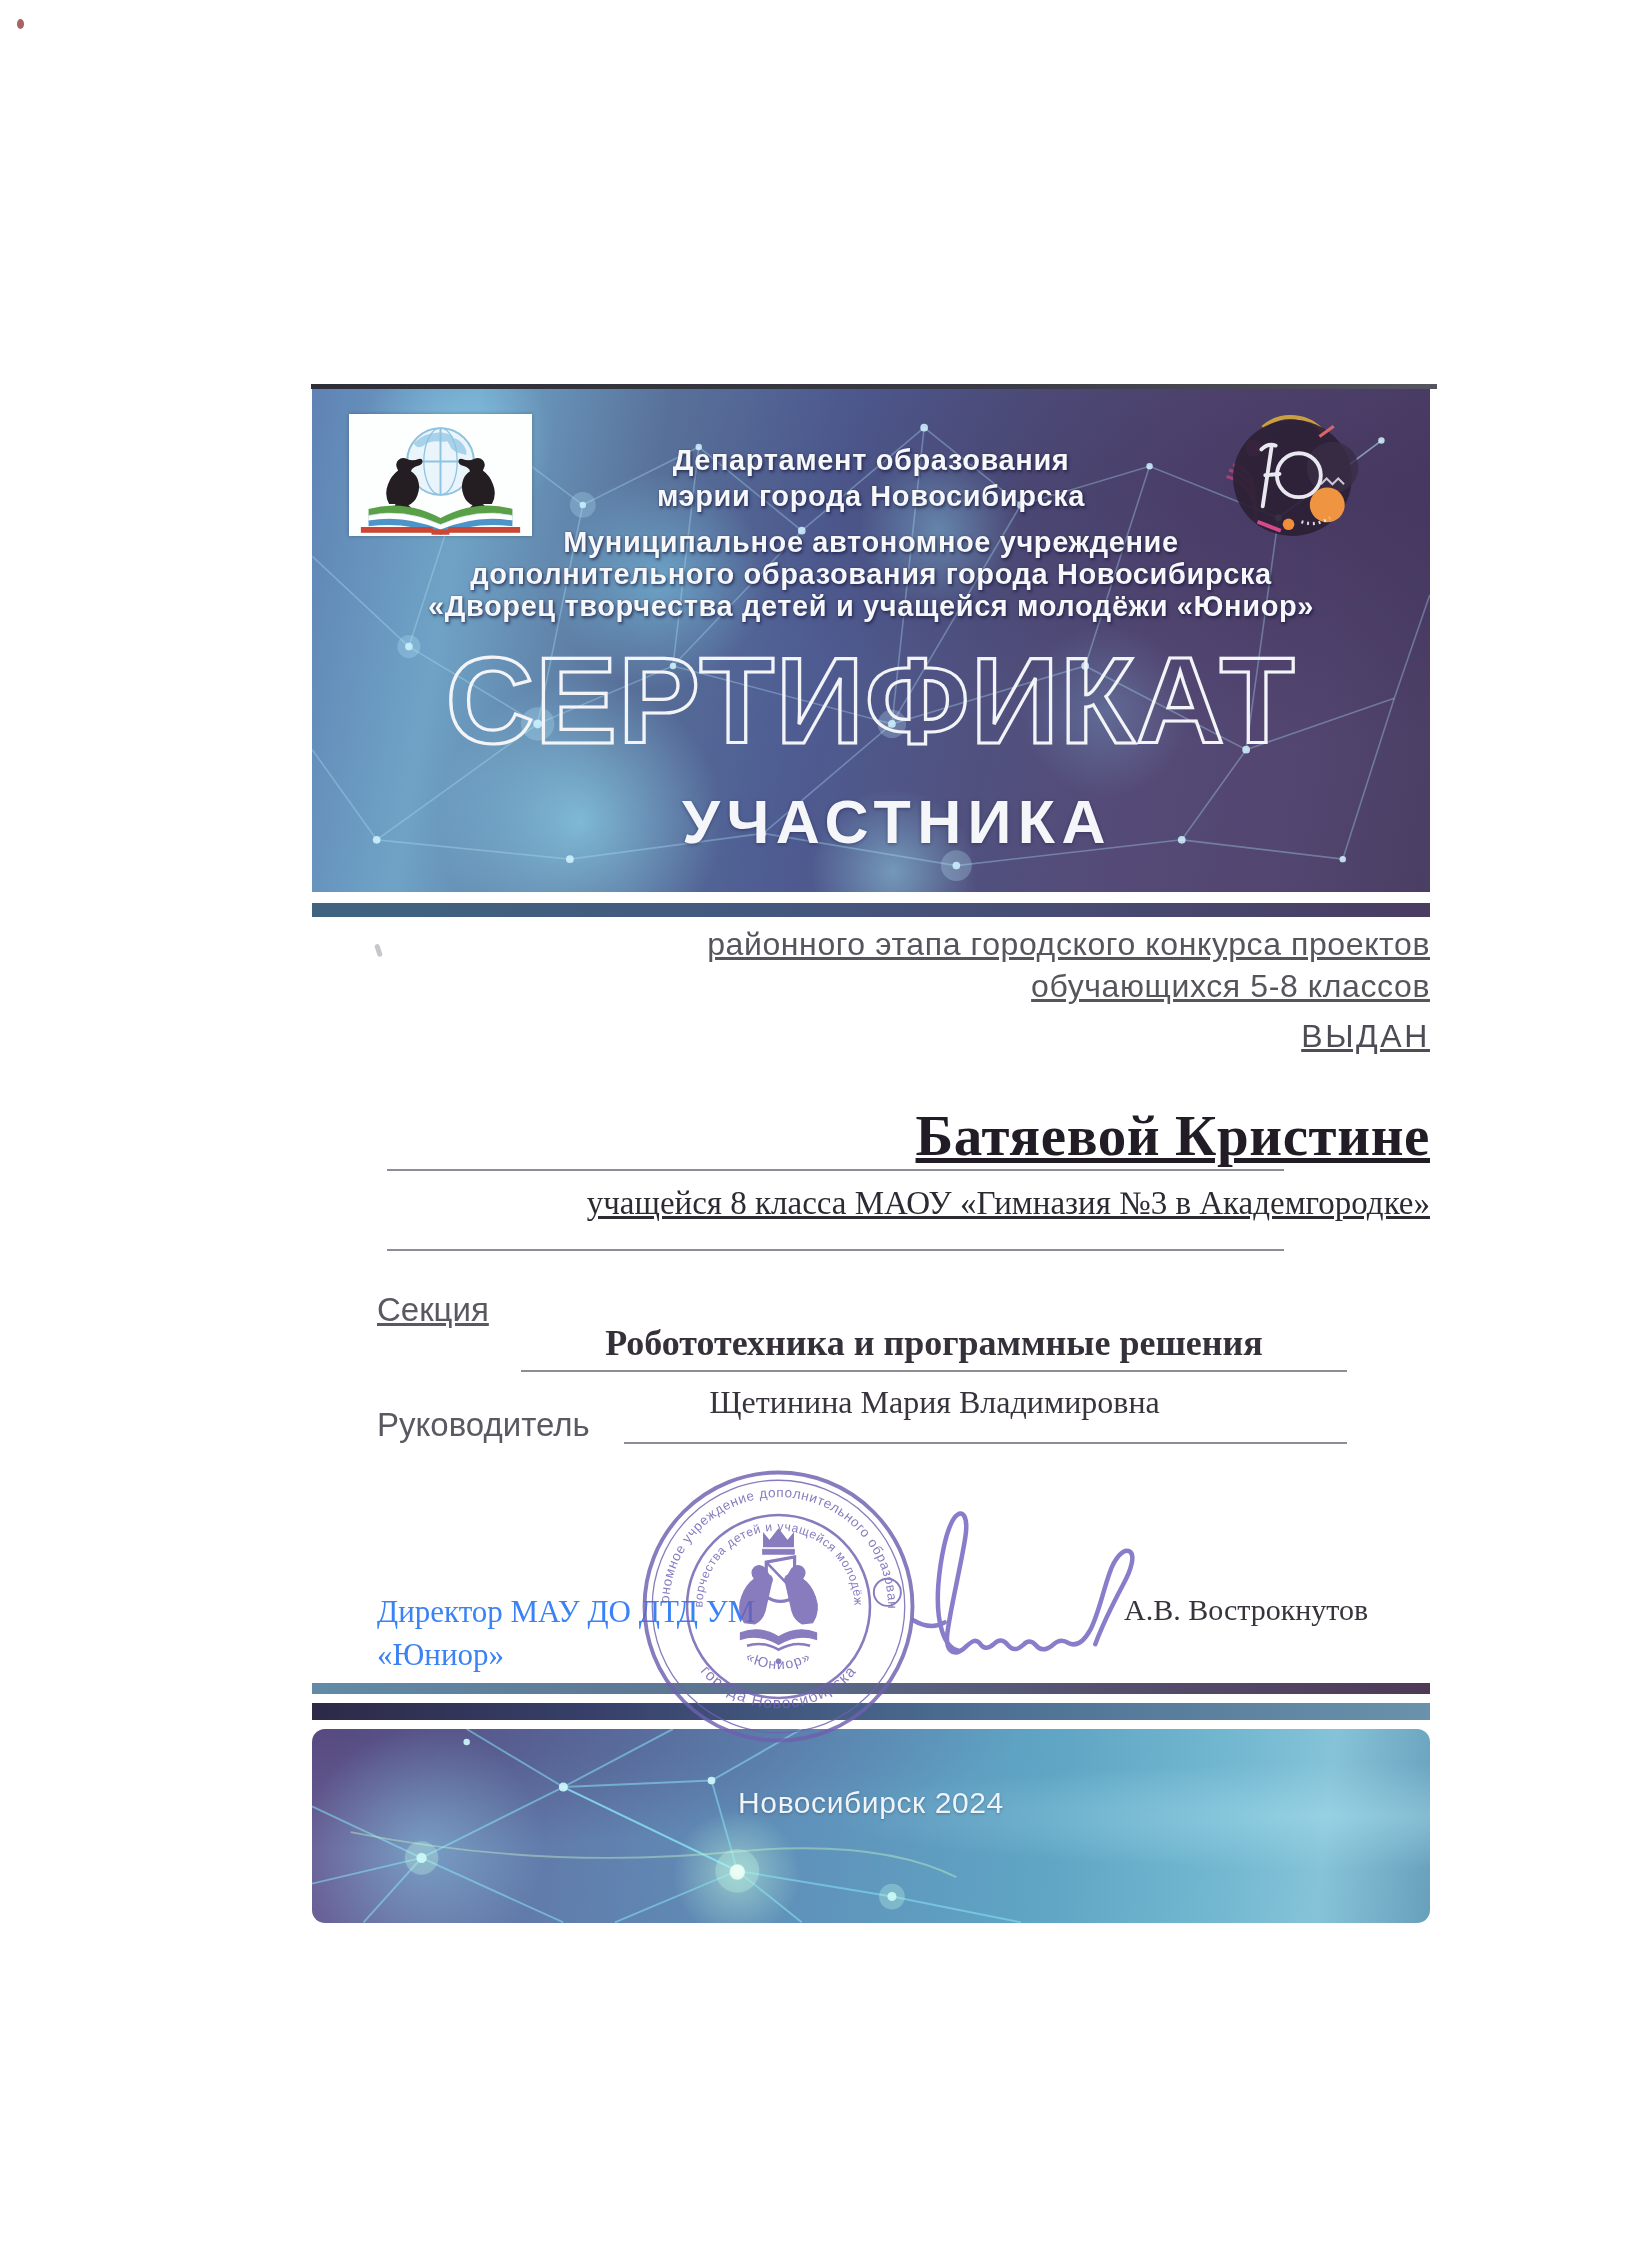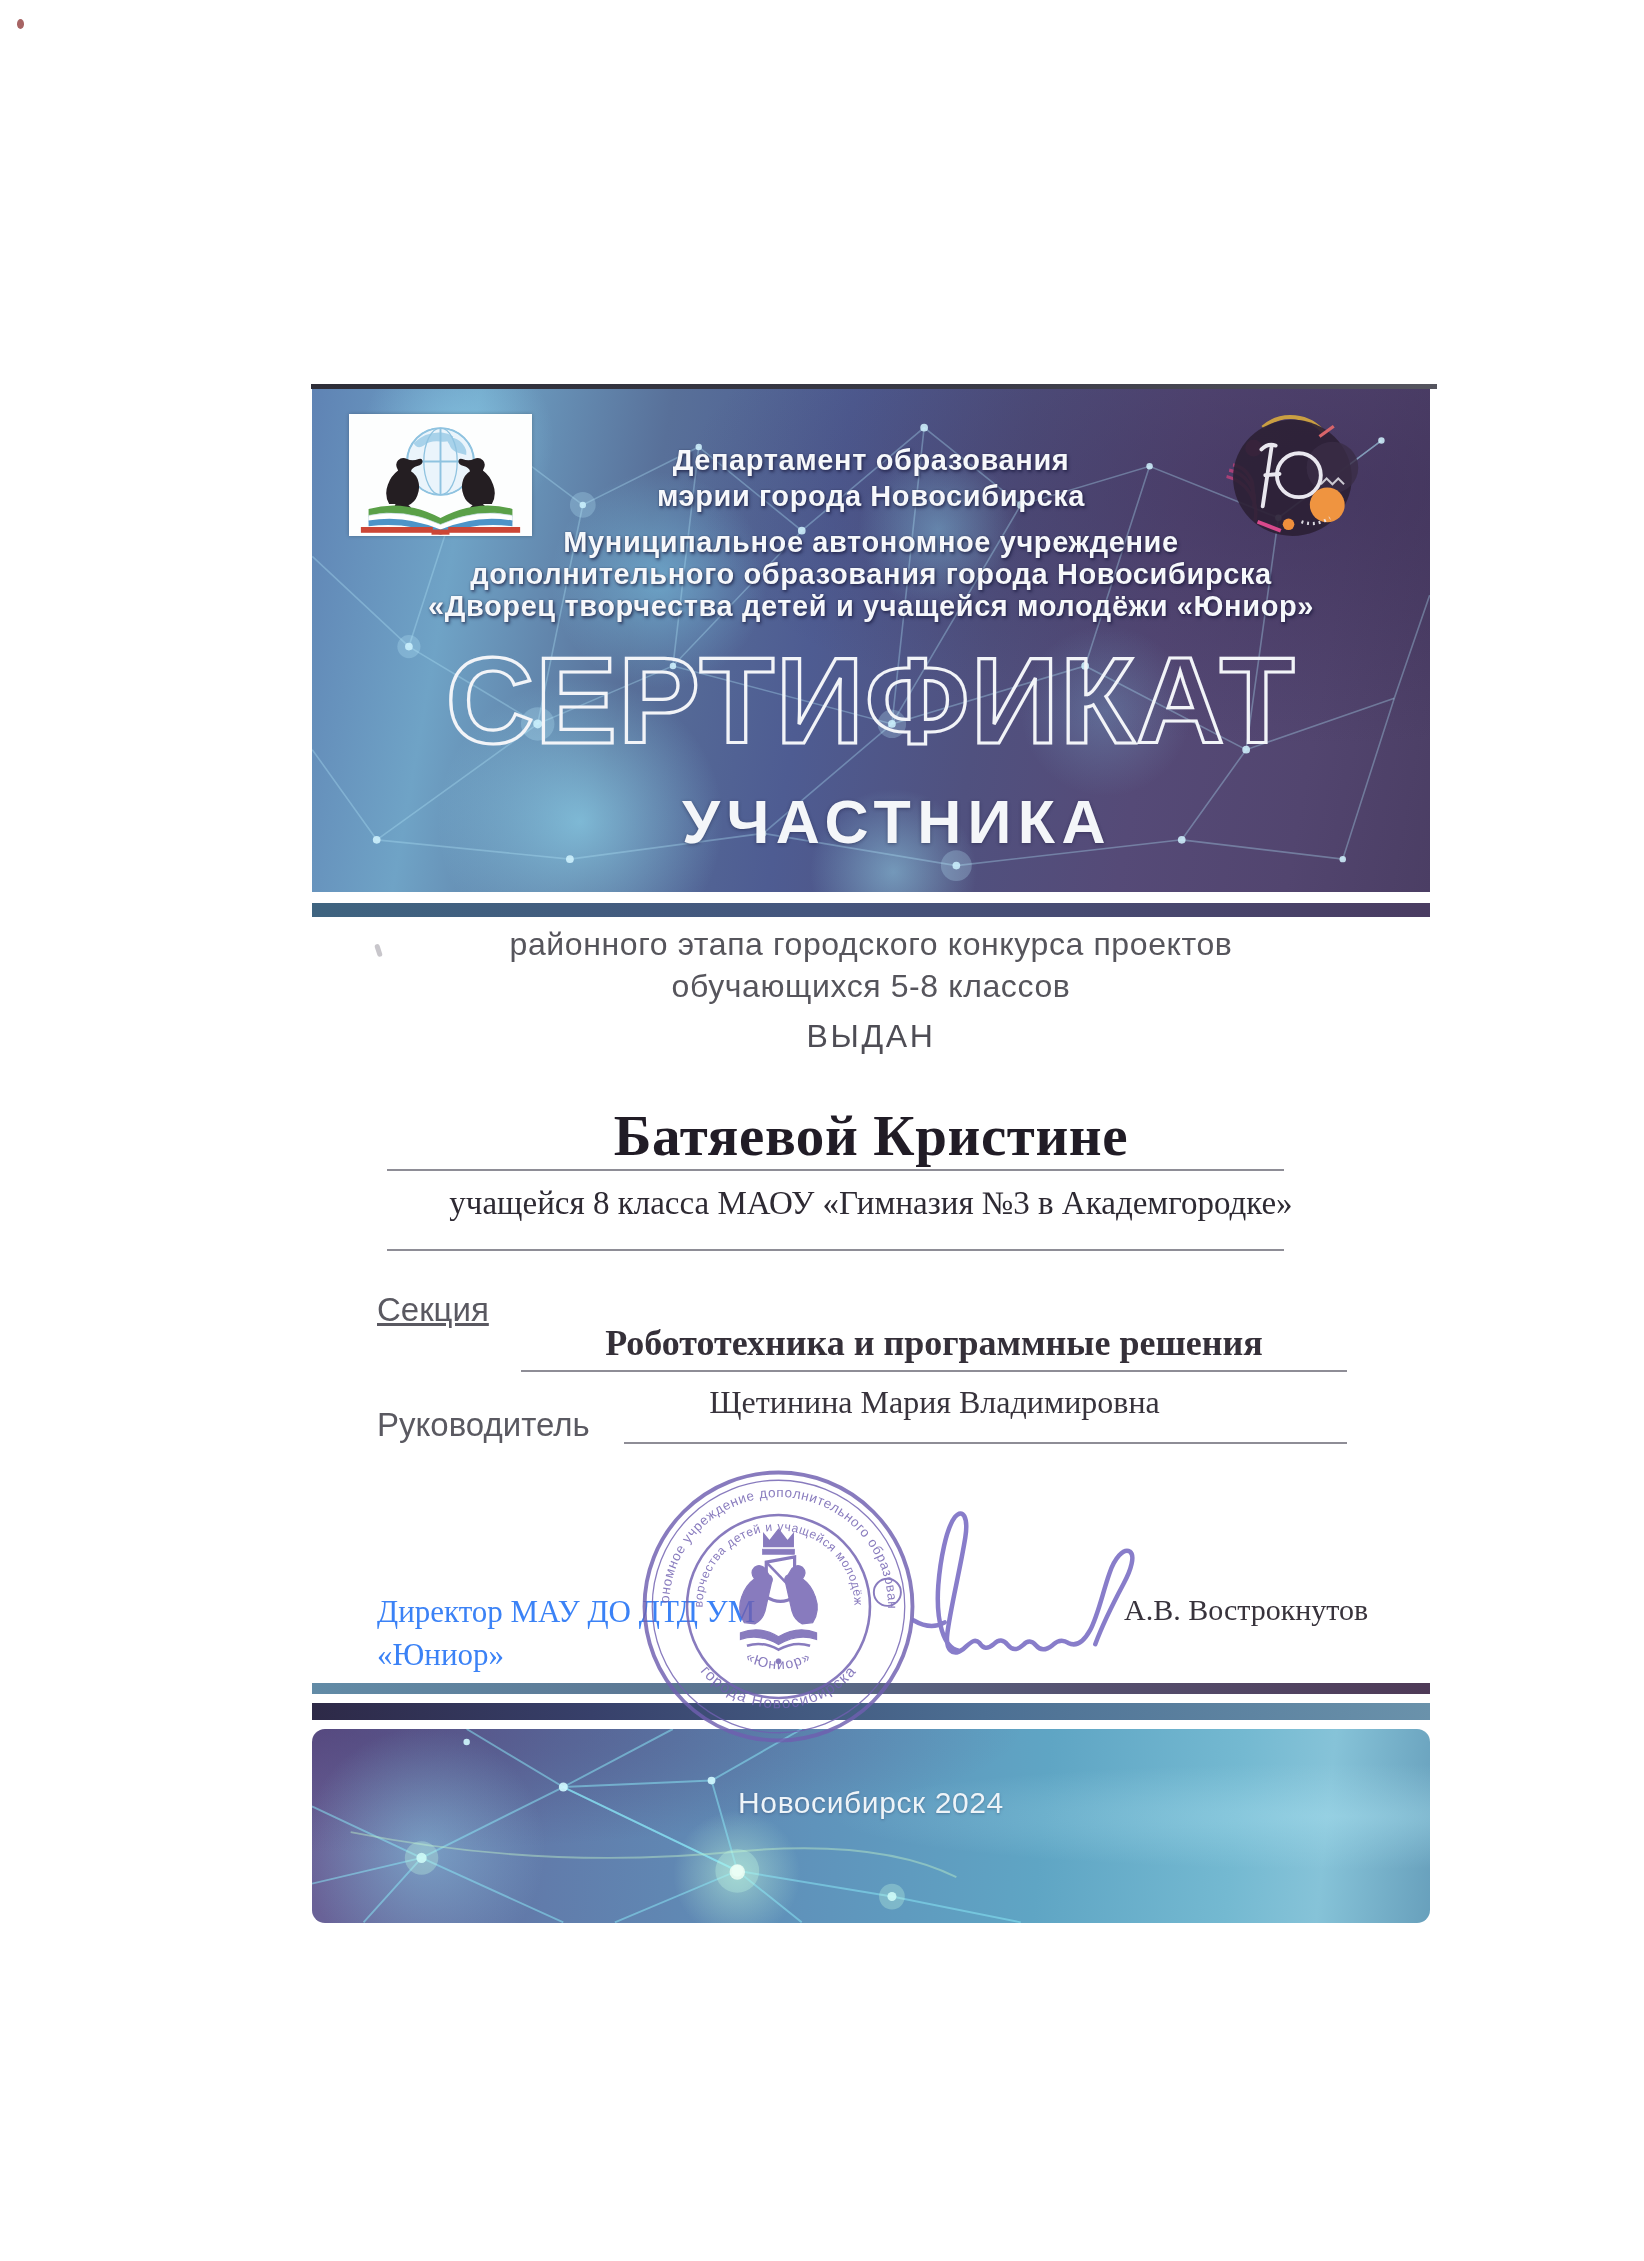--- a/index.html
+++ b/index.html
@@ -38,21 +38,21 @@
   
   .stripe{position:absolute;left:312px;width:1118px;}
   .stripe-under-top{top:903px;height:14px;
     background:linear-gradient(90deg,#3f6480 0%,#45567e 45%,#4a3c62 100%);}
   .stripe-a{top:1683px;height:11px;
     background:linear-gradient(90deg,#628ba6 0%,#5b7591 35%,#55506f 70%,#4e3a57 100%);}
   .stripe-b{top:1703px;height:17px;
     background:linear-gradient(90deg,#2d2947 0%,#37406a 25%,#4c6f93 60%,#6a92ab 100%);}
 
   
-  .center-band{position:absolute;left:312px;width:1118px;text-align:center;}
+  .center-band{position:absolute;left:312px;width:1118px;text-align:right;text-decoration:underline;}
   .event-line{color:#56555c;font-size:32px;letter-spacing:0.6px;}
   .ev1{top:926px;}
   .ev2{top:968px;}
   .issued{top:1018px;color:#4e4d55;font-size:32px;letter-spacing:2.6px;}
   .recipient-name{top:1103px;font-family:"Liberation Serif",serif;font-weight:bold;
     font-size:57px;color:#211c26;letter-spacing:0.6px;}
   .school-line{top:1185px;font-family:"Liberation Serif",serif;font-size:33px;color:#2e2a33;}
   .rule{position:absolute;height:1.9px;background:#8e8d96;}
   .rule1{left:387px;top:1169px;width:897px;}
   .rule2{left:387px;top:1249px;width:897px;}

